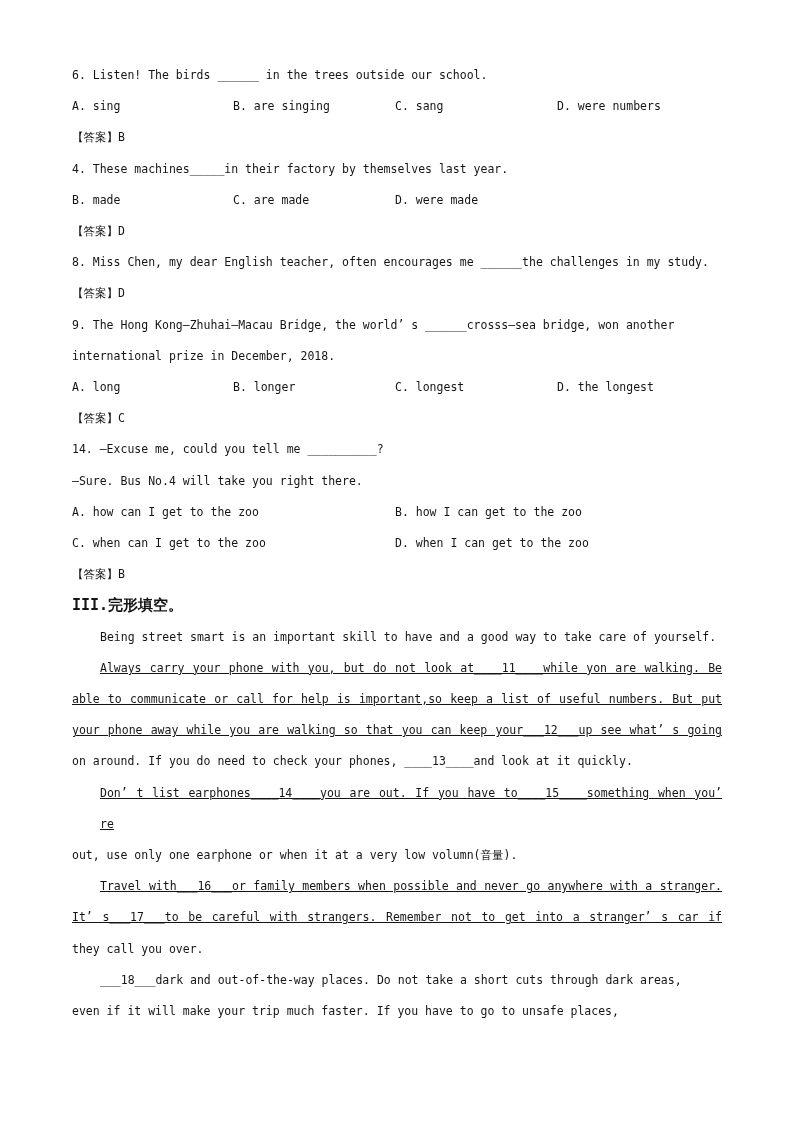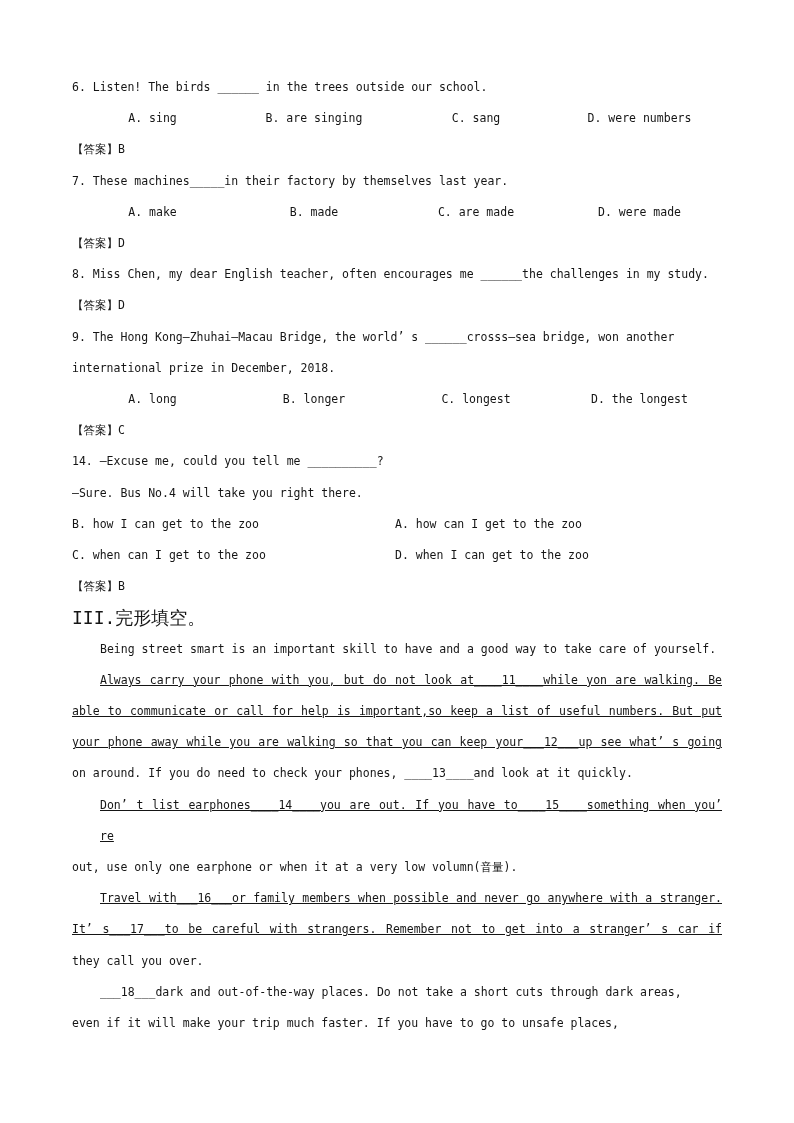--- a/index.html
+++ b/index.html
@@ -5,39 +5,38 @@
   * { margin: 0; padding: 0; box-sizing: border-box; }
   html, body { background: #ffffff; }
   body {
     width: 794px;
     height: 1123px;
     overflow: hidden;
     font-family: "DejaVu Sans Mono", "Liberation Mono", monospace;
     font-size: 11.5px;
     color: #151515;
   }
-  .page { padding: 60px 72px 0 72px; margin-top: 12px; }
+  .page { padding: 60px 72px 0 72px; }
   .line { line-height: 31.2px; white-space: pre; }
   .opts {
     display: grid;
     grid-template-columns: 161px 162px 162px 1fr;
     line-height: 31.2px;
     white-space: pre;
-    text-align: center;
   }
   .opts2 {
     display: grid;
     grid-template-columns: 323px 1fr;
     line-height: 31.2px;
     white-space: pre;
   }
   .heading {
     line-height: 31.2px;
-    font-weight: normal;
-    font-size: 18px;
+    font-weight: bold;
+    font-size: 15px;
   }
   .cline { line-height: 31.2px; }
   .indent { padding-left: 28px; }
   .fill { text-align: justify; text-align-last: justify; text-decoration: underline; }
 </style>
 </head>
 <body>
 
 <div class="page">
 
@@ -46,23 +45,22 @@
     <div class="opts">
       <span>A. sing</span>
       <span>B. are singing</span>
       <span>C. sang</span>
       <span>D. were numbers</span>
     </div>
     <div class="line">【答案】B</div>
   </div>
 
   <div>
-    <div class="line">7. These machines_____in their factory by themselves last year.</div>
+    <div class="line">4. These machines_____in their factory by themselves last year.</div>
     <div class="opts">
-      <span>A. make</span>
       <span>B. made</span>
       <span>C. are made</span>
       <span>D. were made</span>
     </div>
     <div class="line">【答案】D</div>
   </div>
 
   <div>
     <div class="line">8. Miss Chen, my dear English teacher, often encourages me ______the challenges in my study.</div>
     <div class="line">【答案】D</div>
@@ -77,22 +75,22 @@
       <span>C. longest</span>
       <span>D. the longest</span>
     </div>
     <div class="line">【答案】C</div>
   </div>
 
   <div>
     <div class="line">14. —Excuse me, could you tell me __________?</div>
     <div class="line">—Sure. Bus No.4 will take you right there.</div>
     <div class="opts2">
+      <span>A. how can I get to the zoo</span>
       <span>B. how I can get to the zoo</span>
-      <span>A. how can I get to the zoo</span>
     </div>
     <div class="opts2">
       <span>C. when can I get to the zoo</span>
       <span>D. when I can get to the zoo</span>
     </div>
     <div class="line">【答案】B</div>
   </div>
 
   <div>
     <div class="heading">III.完形填空。</div>

